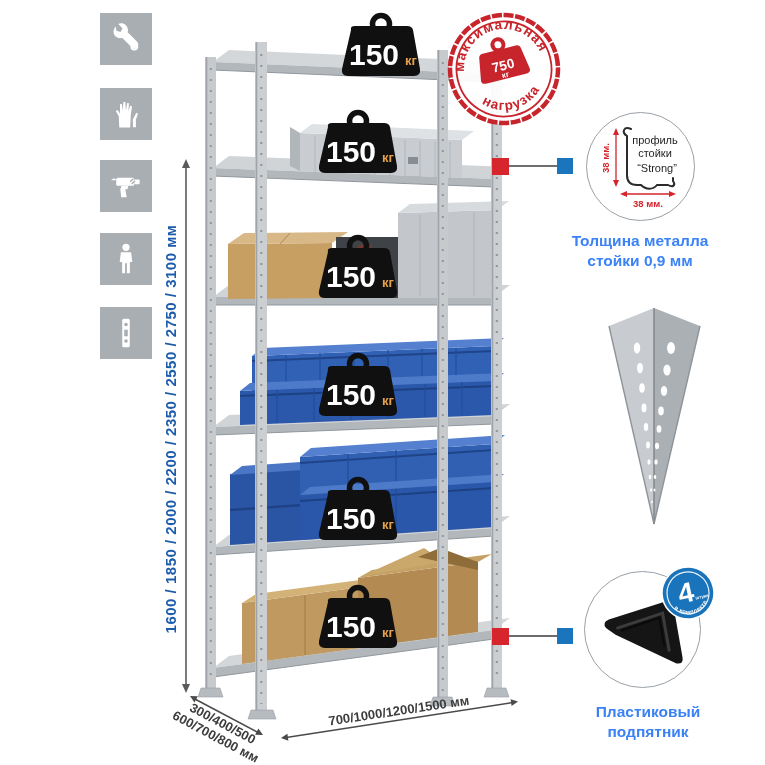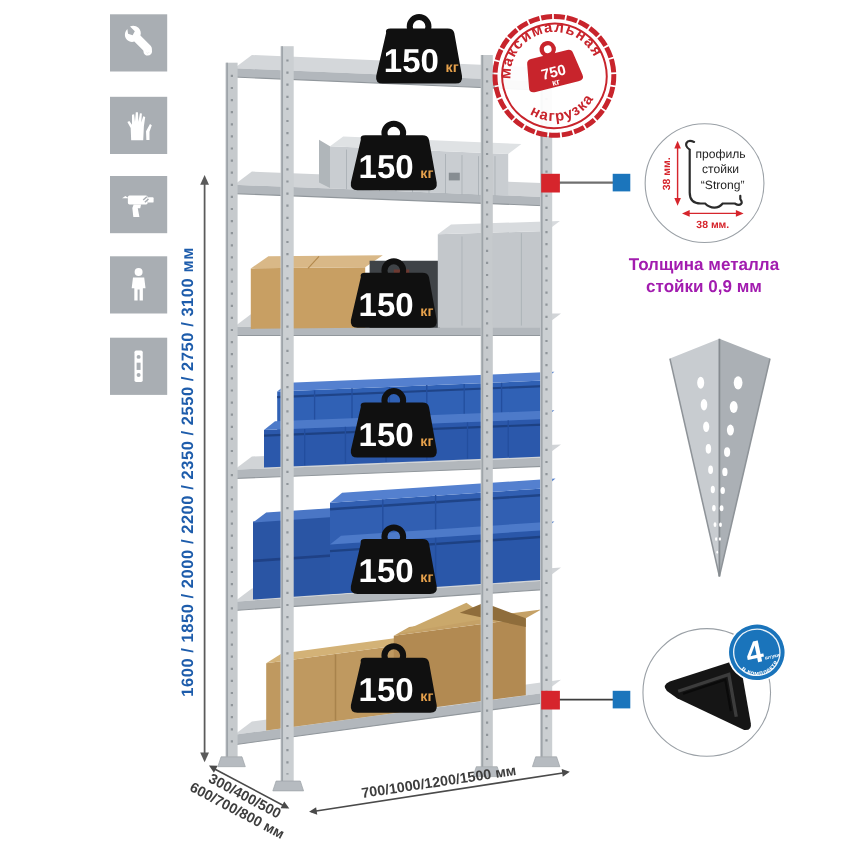--- a/index.html
+++ b/index.html
@@ -8,21 +8,21 @@
   .abs{position:absolute;}
   .icon-box{position:absolute;left:100px;width:52px;height:52px;background:#a9aeb3;
             display:flex;align-items:center;justify-content:center;}
   .icon-box svg{width:36px;height:36px;fill:#fff;}
   .dim-height{position:absolute;left:-97px;top:418px;width:540px;height:22px;
               transform:rotate(-90deg);text-align:center;color:#1d5cab;
               font-size:15px;font-weight:bold;letter-spacing:.5px;white-space:nowrap;}
   .dim-bottom{position:absolute;color:#3d3d3d;font-size:13px;font-weight:bold;
               text-align:center;line-height:1.12;white-space:nowrap;}
   .detail-circle{position:absolute;border:1.5px solid #9aa0a6;border-radius:50%;background:#fff;}
-  .caption{position:absolute;color:#a21caf;font-size:15.5px;font-weight:bold;
+  .caption{position:absolute;color:#3b82f6;font-size:15.5px;font-weight:bold;
            text-align:center;line-height:1.3;}
   svg text{font-family:"Liberation Sans","DejaVu Sans",sans-serif;}
 </style>
 </head>
 <body>
 
 <div class="canvas">
 
   <div class="icon-box" style="top:13px">
     <svg viewBox="0 0 24 24">
@@ -386,20 +386,24 @@
       <text x="40" y="35" text-anchor="middle" font-size="4.5" font-weight="bold" fill="#fff">штуки</text>
       <defs>
           <path id="badgeArc" d="M 7,32 A 20.5 20.5 0 0 0 47,32" fill="none"></path>
         </defs>
       <text font-size="5.8" font-weight="bold" fill="#fff" letter-spacing="0.4">
         <textPath href="#badgeArc" xlink:href="#badgeArc" startOffset="50%" text-anchor="middle">в комплекте</textPath>
       </text>
     </g>
   </svg>
 
+  <div class="caption" style="left:578px;top:702px;width:140px">
+    <div>Пластиковый</div>
+    <div>подпятник</div>
+  </div>
 
   <div class="dim-bottom" style="left:158px;top:716px;width:122px;transform:rotate(28deg)">
     <div>300/400/500</div>
     <div>600/700/800 мм</div>
   </div>
   <div class="dim-bottom" style="left:318px;top:704px;width:162px;transform:rotate(-8.5deg)">700/1000/1200/1500 мм</div>
 
 </div>
 
 </body></html>

